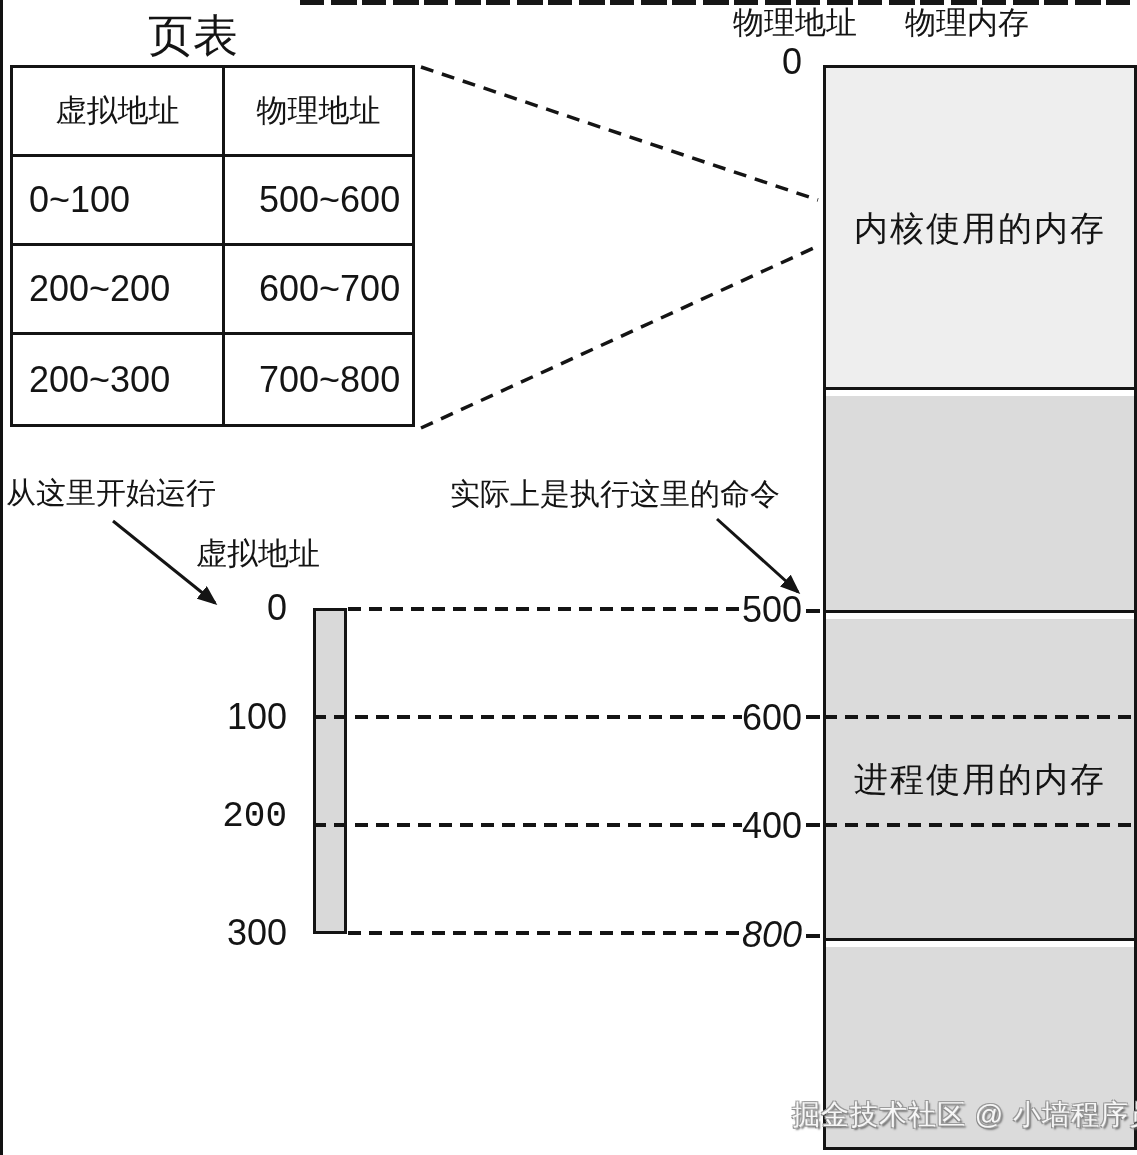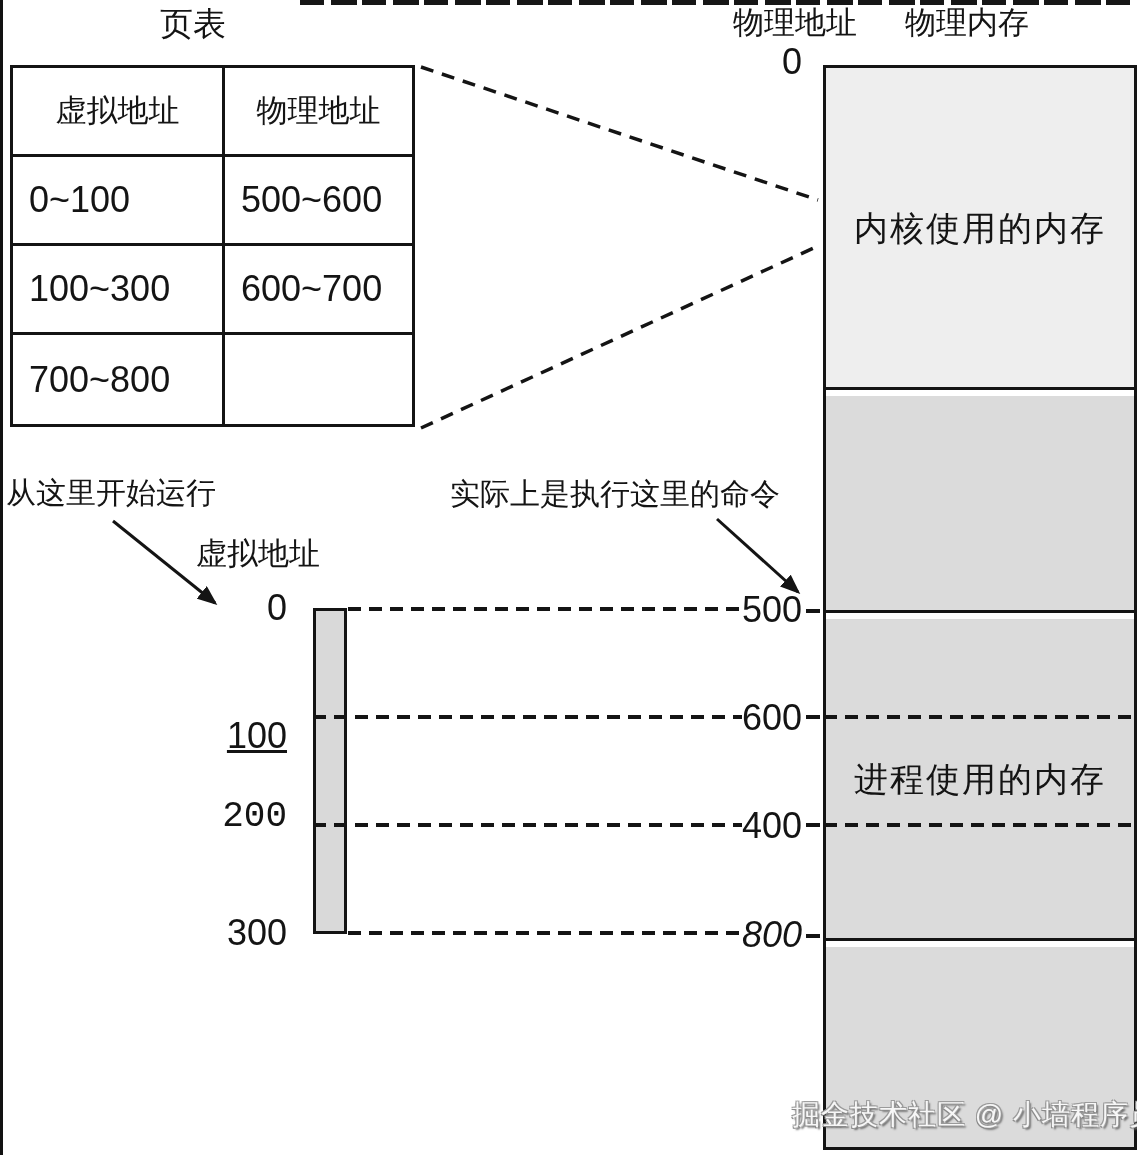--- a/index.html
+++ b/index.html
@@ -21,30 +21,30 @@
   }
   .abs{position:absolute;}
   
   .left-border{left:0;top:0;width:3px;height:1155px;background:#111;}
   .top-clip{
     left:300px;top:0;width:837px;height:5px;
     background:
       repeating-linear-gradient(90deg,#161616 0 24px,transparent 24px 31px,#161616 31px 57px,transparent 57px 62px);
   }
   
-  .pt-title{left:128px;top:6px;width:130px;text-align:center;font-size:33px;line-height:36px;}
+  .pt-title{left:128px;top:18px;width:130px;text-align:center;font-size:45px;line-height:36px;}
   .pt{
     left:10px;top:65px;width:405px;height:362px;
     border:3px solid var(--line);
     display:grid;
     grid-template-columns:212px 1fr;
     grid-auto-rows:1fr;
   }
   .pt-cell{display:flex;align-items:center;font-size:36px;padding-left:16px;}
-  .pt-cell.c2{padding-left:16px;}
+  .pt-cell.c2{padding-left:34px;}
   .pt-cell.hdr{font-size:31px;justify-content:center;padding-left:0;}
   .pt-cell:nth-child(odd){border-right:3px solid var(--line);}
   .pt-cell:nth-child(-n+6){border-bottom:3px solid var(--line);}
   
   .phys-addr{left:720px;top:2px;width:150px;text-align:center;font-size:31px;}
   .phys-mem{left:905px;top:2px;width:150px;text-align:left;font-size:31px;}
   
   .memcol{
     left:823px;top:65px;width:314px;height:1085px;
     border:3px solid var(--line);
@@ -93,22 +93,23 @@
 
   <div class="abs left-border"></div>
   <div class="abs top-clip"></div>
 
   <div class="abs pt-title">页表</div>
   <div class="abs pt">
     <div class="pt-cell hdr">虚拟地址</div>
     <div class="pt-cell hdr">物理地址</div>
     <div class="pt-cell">0~100</div>
     <div class="pt-cell c2">500~600</div>
-    <div class="pt-cell">100~300</div>
+    <div class="pt-cell">200~200</div>
     <div class="pt-cell c2">600~700</div>
+    <div class="pt-cell">200~300</div>
     <div class="pt-cell c2">700~800</div>
   </div>
 
   <div class="abs phys-addr">物理地址</div>
   <div class="abs phys-mem">物理内存</div>
   <div class="abs num origin-num">0</div>
 
   <div class="abs memcol">
     <div class="sec sec-kernel">
       <div class="sec-label">内核使用的内存</div>
@@ -121,21 +122,21 @@
   </div>
 
   <div class="abs num pnum" style="top:592px;">500</div>
   <div class="abs num pnum" style="top:700px;">600</div>
   <div class="abs num pnum" style="top:808px;">400</div>
   <div class="abs num pnum" style="top:917px;font-style:italic;">800</div>
 
   <div class="abs vlabel">虚拟地址</div>
   <div class="abs vbar"></div>
   <div class="abs num vnum" style="top:590px;">0</div>
-  <div class="abs num vnum" style="top:718px;text-decoration:underline;">100</div>
+  <div class="abs num vnum" style="top:699px;">100</div>
   <div class="abs num vnum" style="top:799px;font-family:Liberation Mono, monospace;">200</div>
   <div class="abs num vnum" style="top:915px;">300</div>
 
   <div class="abs anno anno-exec">实际上是执行这里的命令</div>
   <div class="abs anno anno-start">从这里开始运行</div>
 
   <svg class="abs overlay" viewBox="0 0 1137 1155" xmlns="http://www.w3.org/2000/svg">
     <defs>
       <marker id="ah" markerUnits="userSpaceOnUse" markerWidth="20" markerHeight="16" viewBox="0 0 20 16" refX="17" refY="8" orient="auto">
         <polygon points="0,0 20,8 0,16" fill="#141414"></polygon>

